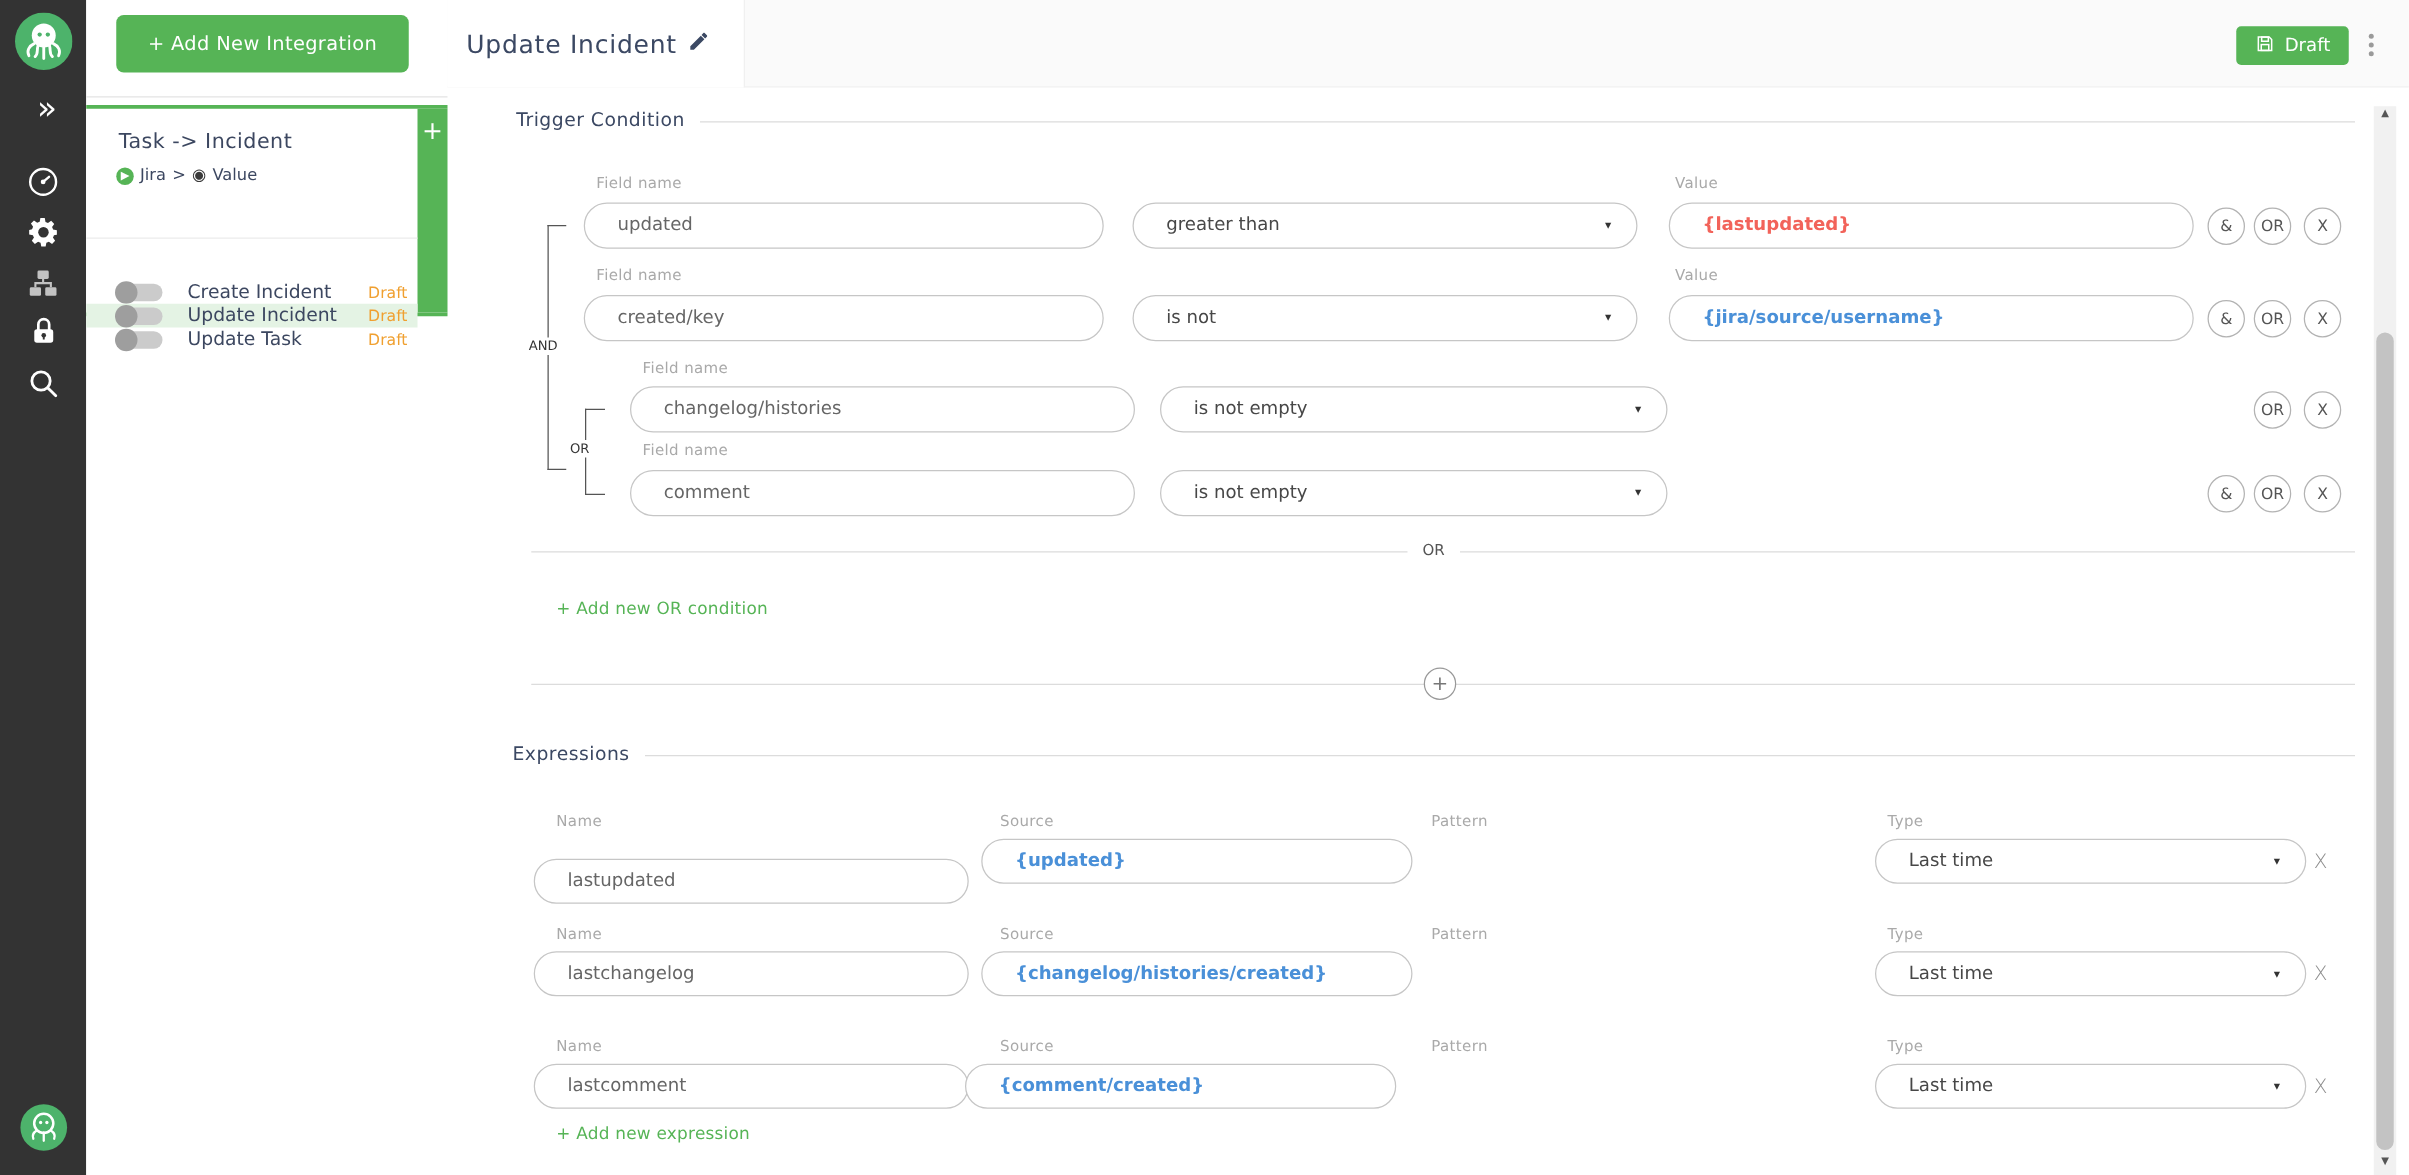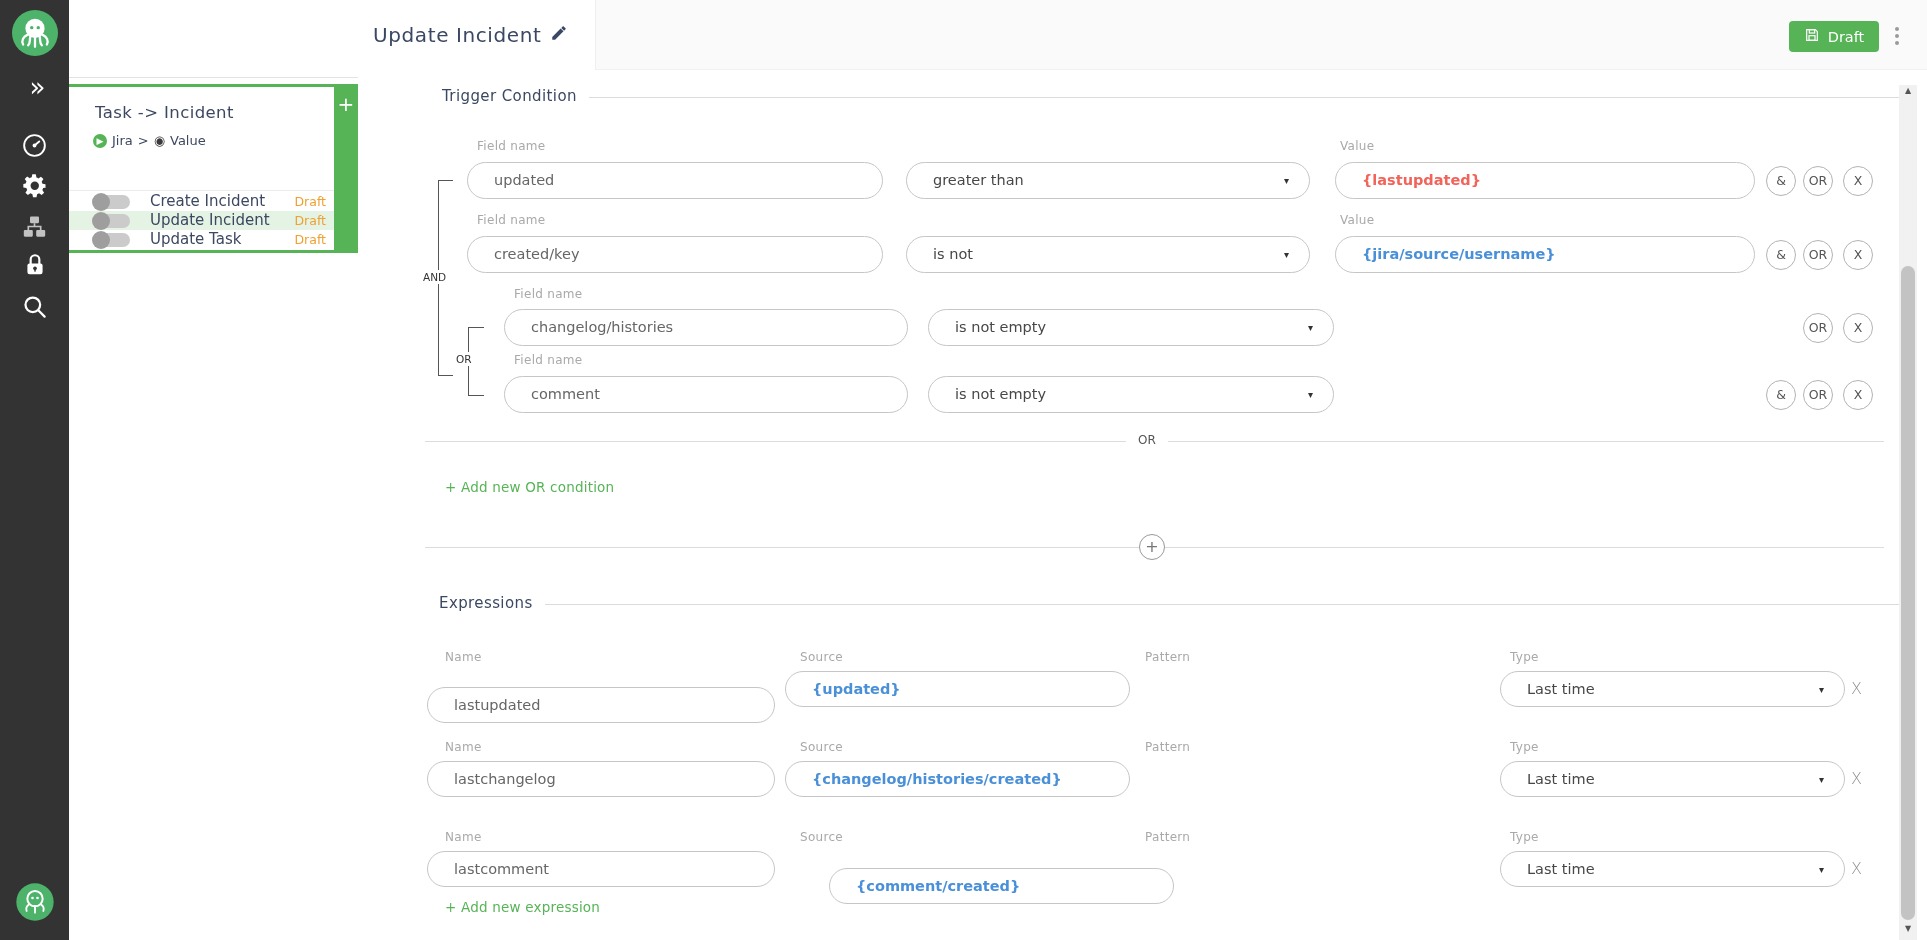--- a/index.html
+++ b/index.html
@@ -24,42 +24,42 @@
            border-top:3px solid #56b456; border-bottom:3px solid #56b456; }
   .panel-strip { position:absolute; right:0; top:0; width:24px; height:163px; background:#56b456;
                  color:#fff; text-align:center; font-size:20px; line-height:34px; cursor:pointer; }
   .panel-title { position:absolute; left:26px; top:16px; font-size:16.5px; color:#3c4760; letter-spacing:.4px; }
   .panel-route { position:absolute; left:24px; top:46px; font-size:13px; color:#3c4760;
                  display:flex; align-items:center; gap:5px; }
   .src-ic { display:inline-block; width:14px; height:14px; border-radius:50%; background:#56b456;
             color:#fff; font-size:9px; line-height:14px; text-align:center; }
   .tgt-ic { color:#3a3a3a; font-size:13px; line-height:14px; }
   .hairline { position:absolute; left:0; top:100px; width:265px; border-top:1px solid #ececec; }
-  .int-row { position:absolute; left:0; width:265px; height:19px; cursor:pointer; }
+  .int-row { position:absolute; left:0; width:265px; height:19px; cursor:pointer;margin-top:32px; }
   .int-row.active { background:#e4f3e4; }
   .toggle { position:absolute; left:25px; top:3px; width:36px; height:14px; background:#cbcbcb; border-radius:7px; }
   .knob { position:absolute; left:-2px; top:-2px; width:18px; height:18px; border-radius:50%; background:#9e9e9e; }
   .int-label { position:absolute; left:81px; top:0; font-size:15px; color:#3c4760; line-height:19px; }
   .int-status { position:absolute; right:8px; top:0; font-size:12.5px; color:#f0a030; line-height:19px; }
 
   
   .header { position:absolute; left:358px; top:0; width:1569px; height:70px; background:#fafafa;
             border-bottom:1px solid #f1f1f1; }
   .tab { position:absolute; left:0; top:0; width:238px; height:70px; background:#fff;
          border-right:1px solid #f0f0f0; display:flex; align-items:center; padding-left:15px; gap:9px; }
   .tab-title { font-size:20px; color:#3b4863; letter-spacing:.6px; }
   .save-btn { position:absolute; left:1431px; top:21px; width:90px; height:31px; background:#56b456;
               border:none; border-radius:4px; color:#fff; font-size:14.5px; cursor:pointer;
               display:flex; align-items:center; justify-content:center; gap:8px; font-family:inherit; }
   .dots { position:absolute; left:1534px; top:24px; width:10px; cursor:pointer; }
   .dots i { display:block; width:4px; height:4px; background:#9a9a9a; border-radius:50%; margin:3px auto; }
 
   
   .legend { position:absolute; display:flex; align-items:center; gap:12px; font-size:15px;
-            color:#3b4863; letter-spacing:.4px;margin-left:29px; }
+            color:#3b4863; letter-spacing:.4px; }
   .legend .line { flex:1; border-top:1px solid #dcdcdc; margin-top:2px; }
   .flabel { position:absolute; font-size:12px; color:#a9a9a9; letter-spacing:.3px; }
   .pill { position:absolute; height:37px; border:1px solid #c6c6c6; border-radius:19px; background:#fff;
           font-size:14.5px; color:#666; line-height:35px; padding-left:26px; }
   .pill.sel { color:#474747; cursor:pointer; }
   .pill .caret { position:absolute; right:20px; top:0; font-size:10px; color:#333; line-height:35px; }
   .pill.small { height:36px; border-radius:18px; line-height:34px; }
   .val-red { color:#f2635a; font-weight:bold;margin-top:48px; }
   .val-blue { color:#4a90d8; font-weight:bold; }
   .cbtn { position:absolute; width:30px; height:30px; border:1px solid #b3b3b3; border-radius:50%;
@@ -146,20 +146,21 @@
         <circle cx="12" cy="10" r="4.6" fill="none" stroke="#fff" stroke-width="1.2"></circle>
         <circle cx="10.5" cy="9.6" r="0.8" fill="#fff"></circle>
         <circle cx="13.5" cy="9.6" r="0.8" fill="#fff"></circle>
         <path d="M8.6 13.4c-1.6 1-2.2 2.4-1.6 4M12 14.4v4M15.4 13.4c1.6 1 2.2 2.4 1.6 4" stroke="#fff" stroke-width="1.1" fill="none" stroke-linecap="round"></path>
       </svg>
     </span>
   </div>
 </div>
 
 <div class="sidebar">
+  <button class="add-int">+  Add New Integration</button>
   <div class="sb-divider"></div>
 
   <div class="panel">
     <div class="panel-strip">+</div>
     <div class="panel-title">Task -&gt; Incident</div>
     <div class="panel-route">
       <span class="src-ic">▶</span>
       <span>Jira</span>
       <span>&gt;</span>
       <span class="tgt-ic">◉</span>
@@ -309,21 +310,21 @@
 <div class="flabel" style="left:1510px; top:740px;">Type</div>
 <div class="pill small sel" style="left:1500px; top:761px; width:345px;">
   <span>Last time</span>
   <span class="caret">▾</span>
 </div>
 <div class="xplain" style="left:1851px; top:769px;">X</div>
 
 <div class="flabel" style="left:445px; top:830px;">Name</div>
 <div class="pill small" style="left:427px; top:851px; width:348px;">lastcomment</div>
 <div class="flabel" style="left:800px; top:830px;">Source</div>
-<div class="pill small" style="left:829px; top:851px; width:345px;margin-top:17px;">
+<div class="pill small" style="left:772px; top:851px; width:345px;">
   <span class="val-blue">{comment/created}</span>
 </div>
 <div class="flabel" style="left:1145px; top:830px;">Pattern</div>
 <div class="flabel" style="left:1510px; top:830px;">Type</div>
 <div class="pill small sel" style="left:1500px; top:851px; width:345px;">
   <span>Last time</span>
   <span class="caret">▾</span>
 </div>
 <div class="xplain" style="left:1851px; top:859px;">X</div>
 

